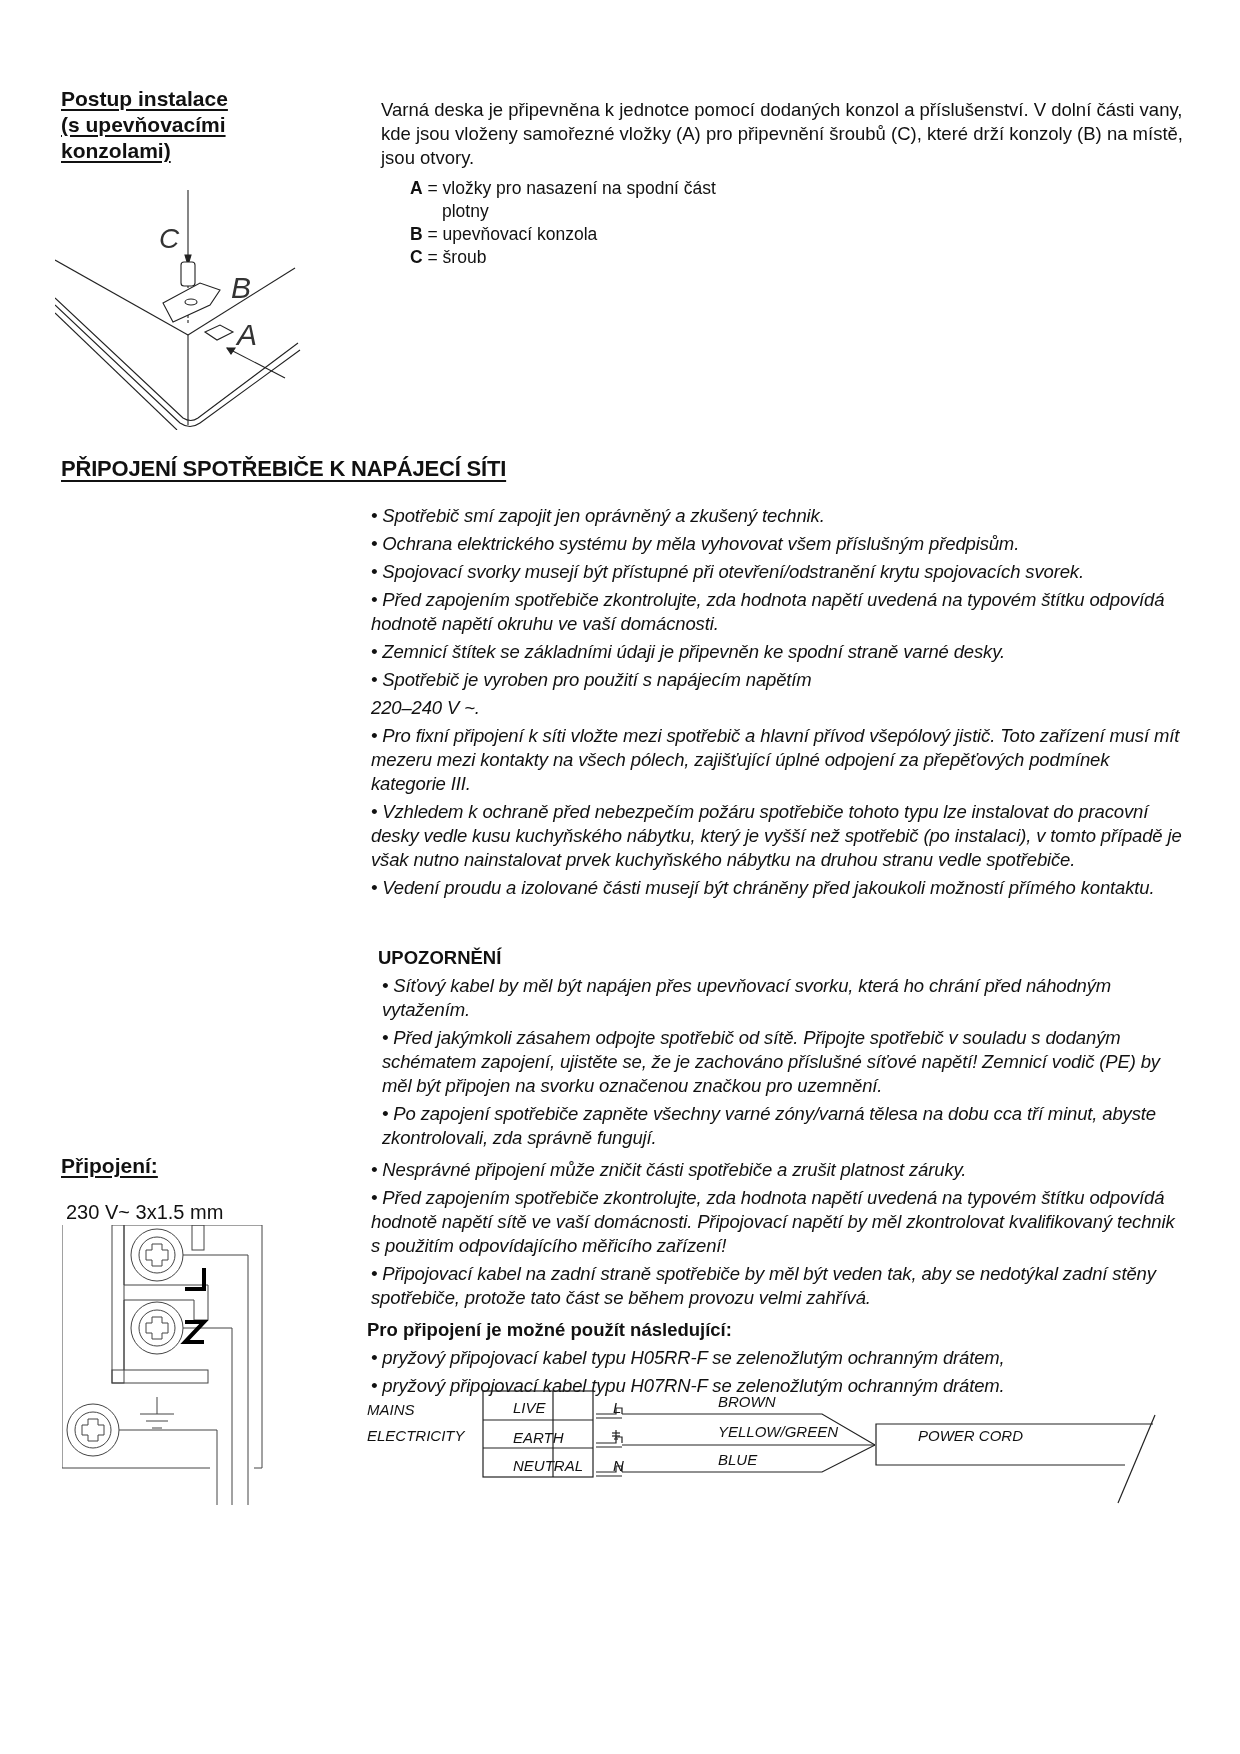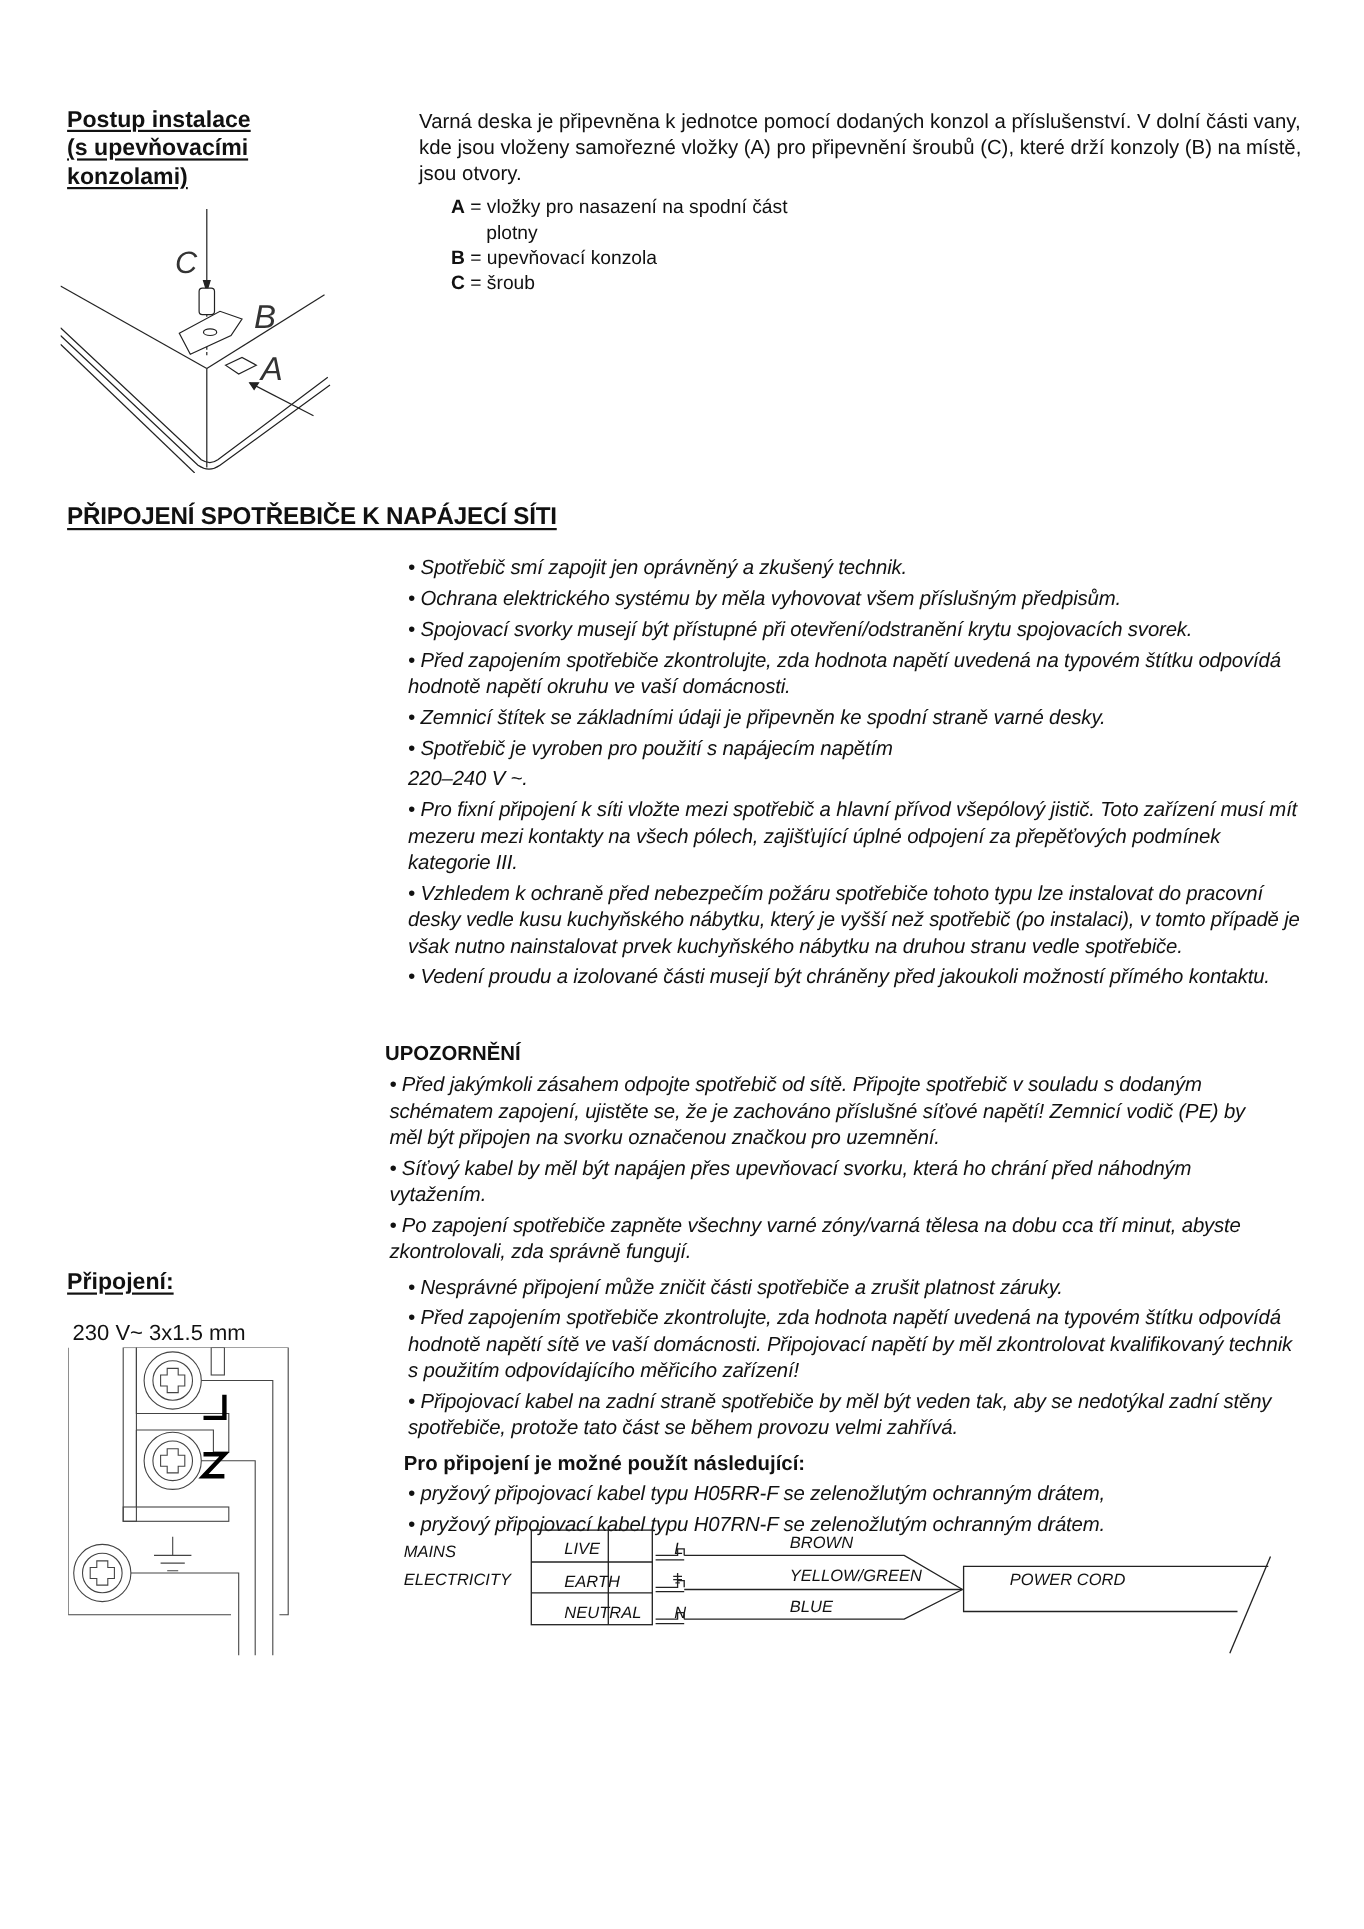--- a/index.html
+++ b/index.html
@@ -13,21 +13,21 @@
   .h-main { font-weight:bold; font-size:22px; text-decoration:underline; text-underline-offset:4px; letter-spacing:-0.2px; }
   .bold-h { font-weight:bold; font-size:18.5px; line-height:24px; }
   .bullets { font-size:18.5px; line-height:24px; letter-spacing:-0.15px; }
   .bullets div { margin:4px;font-style:italic; }
   .volt { font-size:20px; }
   svg text { font-family:"Liberation Sans", sans-serif; }
 </style>
 </head>
 <body>
 
-<div class="abs h-side" style="left:61px; top:96px; width:260px;">
+<div class="abs h-side" style="left:61px; top:86px; width:260px;">
   <div>Postup instalace</div>
   <div>(s upevňovacími</div>
   <div>konzolami)</div>
 </div>
 
 <p class="abs p" style="left:367px; top:84px; width:820px;">Varná deska je připevněna k jednotce pomocí dodaných konzol a příslušenství. V dolní části vany, kde jsou vloženy samořezné vložky (A) pro připevnění šroubů (C), které drží konzoly (B) na místě, jsou otvory.</p>
 
 <div class="abs legend" style="left:378px; top:177px; width:420px;">
   <div><b>A</b><span> = vložky pro nasazení na spodní část</span></div>
   <div class="indent">plotny</div>
@@ -66,25 +66,25 @@
   <div>• Spojovací svorky musejí být přístupné při otevření/odstranění krytu spojovacích svorek.</div>
   <div>• Před zapojením spotřebiče zkontrolujte, zda hodnota napětí uvedená na typovém štítku odpovídá hodnotě napětí okruhu ve vaší domácnosti.</div>
   <div>• Zemnicí štítek se základními údaji je připevněn ke spodní straně varné desky.</div>
   <div>• Spotřebič je vyroben pro použití s napájecím napětím</div>
   <div>220–240 V ~.</div>
   <div>• Pro fixní připojení k síti vložte mezi spotřebič a hlavní přívod všepólový jistič. Toto zařízení musí mít mezeru mezi kontakty na všech pólech, zajišťující úplné odpojení za přepěťových podmínek kategorie III.</div>
   <div>• Vzhledem k ochraně před nebezpečím požáru spotřebiče tohoto typu lze instalovat do pracovní desky vedle kusu kuchyňského nábytku, který je vyšší než spotřebič (po instalaci), v tomto případě je však nutno nainstalovat prvek kuchyňského nábytku na druhou stranu vedle spotřebiče.</div>
   <div>• Vedení proudu a izolované části musejí být chráněny před jakoukoli možností přímého kontaktu.</div>
 </div>
 
-<div class="abs" style="left:350px; top:946px; width:820px;">
+<div class="abs" style="left:378px; top:946px; width:820px;">
   <div class="bold-h">UPOZORNĚNÍ</div>
   <div class="bullets">
+    <div>• Síťový kabel by měl být napájen přes upevňovací svorku, která ho chrání před náhodným vytažením.</div>
     <div>• Před jakýmkoli zásahem odpojte spotřebič od sítě. Připojte spotřebič v souladu s dodaným schématem zapojení, ujistěte se, že je zachováno příslušné síťové napětí! Zemnicí vodič (PE) by měl být připojen na svorku označenou značkou pro uzemnění.</div>
-    <div>• Síťový kabel by měl být napájen přes upevňovací svorku, která ho chrání před náhodným vytažením.</div>
     <div>• Po zapojení spotřebiče zapněte všechny varné zóny/varná tělesa na dobu cca tří minut, abyste zkontrolovali, zda správně fungují.</div>
   </div>
 </div>
 
 <div class="abs h-side" style="left:61px; top:1153px;">Připojení:</div>
 <div class="abs volt" style="left:66px; top:1201px;">230 V~ 3x1.5 mm</div>
 
 <svg class="abs" style="left:62px; top:1225px;" width="215" height="280" viewBox="0 0 215 280">
   <g stroke="#444" fill="none" stroke-width="1">
     <polyline points="0,0 0,243 148,243"></polyline>

